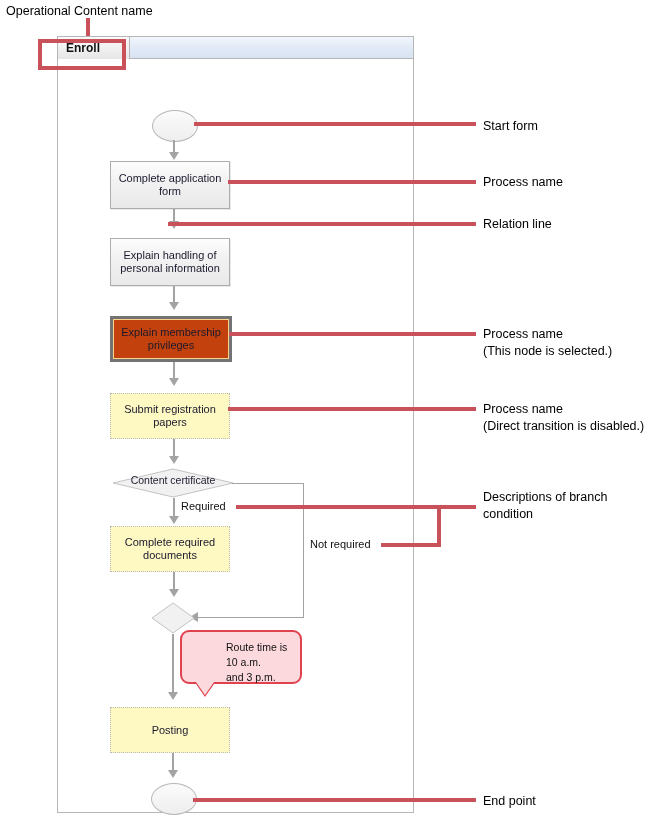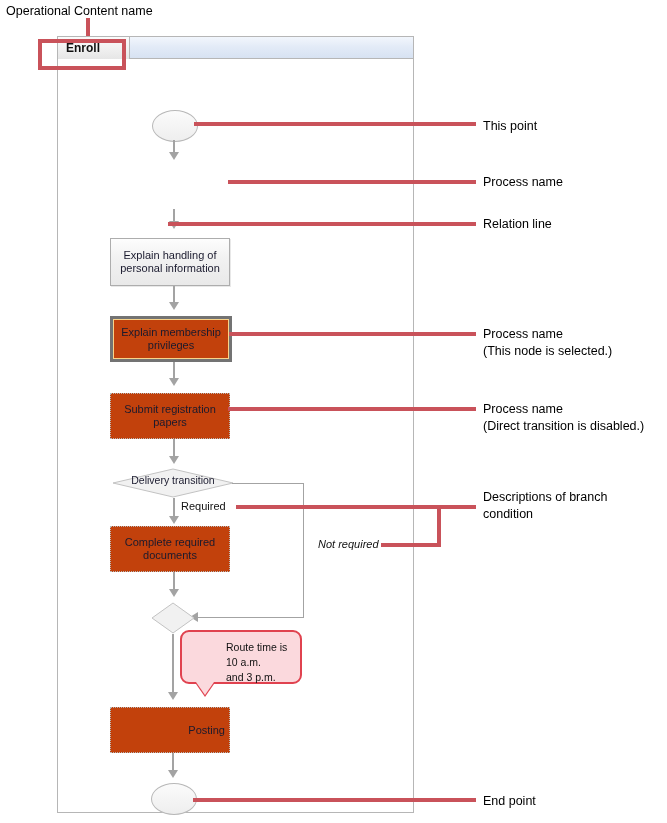--- a/index.html
+++ b/index.html
@@ -22,21 +22,21 @@
          border-right:1px solid #b6b6b6;box-sizing:border-box;
          display:flex;align-items:center;padding-left:8px;
          font-size:12px;font-weight:bold;color:#111;}
 
   
   .node{position:absolute;box-sizing:border-box;display:flex;align-items:center;
         justify-content:center;text-align:center;font-size:11px;color:#1a1a2e;
         line-height:13px;padding:2px 4px;}
   .node.proc{background:linear-gradient(to bottom,#fdfdfd 0%,#f2f2f2 40%,#e9e9e9 100%);
         border:1px solid #adadad;box-shadow:1px 1px 0 rgba(0,0,0,.09);}
-  .node.proc-dashed{background:#c2410c;border:1px dotted #b9b9b9;justify-content:flex-end;}
+  .node.proc-dashed{background:#fef9c3;border:1px dotted #b9b9b9;}
   .node.selected{background:#c2410c;border:3px solid #737373;
         box-shadow:0 0 0 1px #f8d48a inset;}
 
   .oval{position:absolute;border:1px solid #b8b8b8;border-radius:50%;
         background:linear-gradient(to bottom,#fbfbfb,#eeeeee);}
 
   
   .vline{position:absolute;width:2px;background:#a3a3a3;}
   .hline{position:absolute;height:1px;background:#a3a3a3;}
   .vline-thin{position:absolute;width:1px;background:#a3a3a3;}
@@ -81,20 +81,23 @@
       <span>Enroll</span>
     </div>
   </div>
 
   <div class="cal-box" style="left:38px;top:39px;width:88px;height:31px;"></div>
 
   <div class="oval" style="left:152px;top:110px;width:44px;height:30px;"></div>
   <div class="vline" style="left:173px;top:140px;height:16px;"></div>
   <div class="arrow-down" style="left:169px;top:152px;"></div>
 
+  <div class="node proc" style="left:110px;top:161px;width:120px;height:48px;">
+    <span>Complete application form</span>
+  </div>
   <div class="vline" style="left:173px;top:209px;height:16px;"></div>
   <div class="arrow-down" style="left:169px;top:221px;"></div>
 
   <div class="node proc" style="left:110px;top:238px;width:120px;height:48px;">
     <span>Explain handling of personal information</span>
   </div>
   <div class="vline" style="left:173px;top:286px;height:20px;"></div>
   <div class="arrow-down" style="left:169px;top:302px;"></div>
 
   <div class="node selected" style="left:110px;top:316px;width:122px;height:46px;">
@@ -106,32 +109,32 @@
   <div class="node proc-dashed" style="left:110px;top:393px;width:120px;height:46px;">
     <span>Submit registration papers</span>
   </div>
   <div class="vline" style="left:173px;top:439px;height:22px;"></div>
   <div class="arrow-down" style="left:169px;top:456px;"></div>
 
   <div class="diamond-wrap" style="left:112px;top:468px;width:122px;height:30px;">
     <svg width="122" height="30">
       <polygon points="61,1 121,15 61,29 1,15" fill="#f1f1f1" stroke="#c3c3c3" stroke-width="1"></polygon>
     </svg>
-    <div style="position:absolute;left:0;top:6px;width:122px;text-align:center;font-size:10.5px;color:#1a1a2e;">Delivery transition</div>
+    <div style="position:absolute;left:0;top:6px;width:122px;text-align:center;font-size:10.5px;color:#1a1a2e;">Content certificate</div>
   </div>
 
   <div class="vline" style="left:173px;top:498px;height:24px;"></div>
   <div class="arrow-down" style="left:169px;top:516px;"></div>
   <div class="branch-label" style="left:181px;top:500px;">Required</div>
 
   <div class="hline" style="left:232px;top:483px;width:71px;"></div>
   <div class="vline-thin" style="left:303px;top:483px;height:134px;"></div>
   <div class="hline" style="left:196px;top:617px;width:108px;"></div>
   <div class="arrow-left" style="left:190px;top:612px;"></div>
-  <div class="branch-label" style="left:318px;top:538px;font-style:italic;">Not required</div>
+  <div class="branch-label" style="left:310px;top:538px;">Not required</div>
 
   <div class="node proc-dashed" style="left:110px;top:526px;width:120px;height:46px;">
     <span>Complete required documents</span>
   </div>
   <div class="vline" style="left:173px;top:572px;height:22px;"></div>
   <div class="arrow-down" style="left:169px;top:589px;"></div>
 
   <div class="diamond-wrap" style="left:151px;top:602px;width:44px;height:32px;">
     <svg width="44" height="32">
       <polygon points="22,1 43,16 22,31 1,16" fill="#f1f1f1" stroke="#c3c3c3" stroke-width="1"></polygon>
@@ -149,21 +152,21 @@
   <div class="node proc-dashed" style="left:110px;top:707px;width:120px;height:46px;">
     <span>Posting</span>
   </div>
   <div class="vline" style="left:172px;top:753px;height:22px;"></div>
   <div class="arrow-down" style="left:168px;top:770px;"></div>
 
   <div class="oval" style="left:151px;top:783px;width:44px;height:30px;"></div>
 
   <div class="cal-h" style="left:194px;top:122px;width:282px;"></div>
   <div class="anno" style="left:483px;top:118px;">
-    <div>This point</div>
+    <div>Start form</div>
   </div>
 
   <div class="cal-h" style="left:228px;top:180px;width:248px;"></div>
   <div class="anno" style="left:483px;top:174px;">
     <div>Process name</div>
   </div>
 
   <div class="cal-h" style="left:168px;top:222px;width:308px;"></div>
   <div class="anno" style="left:483px;top:216px;">
     <div>Relation line</div>

